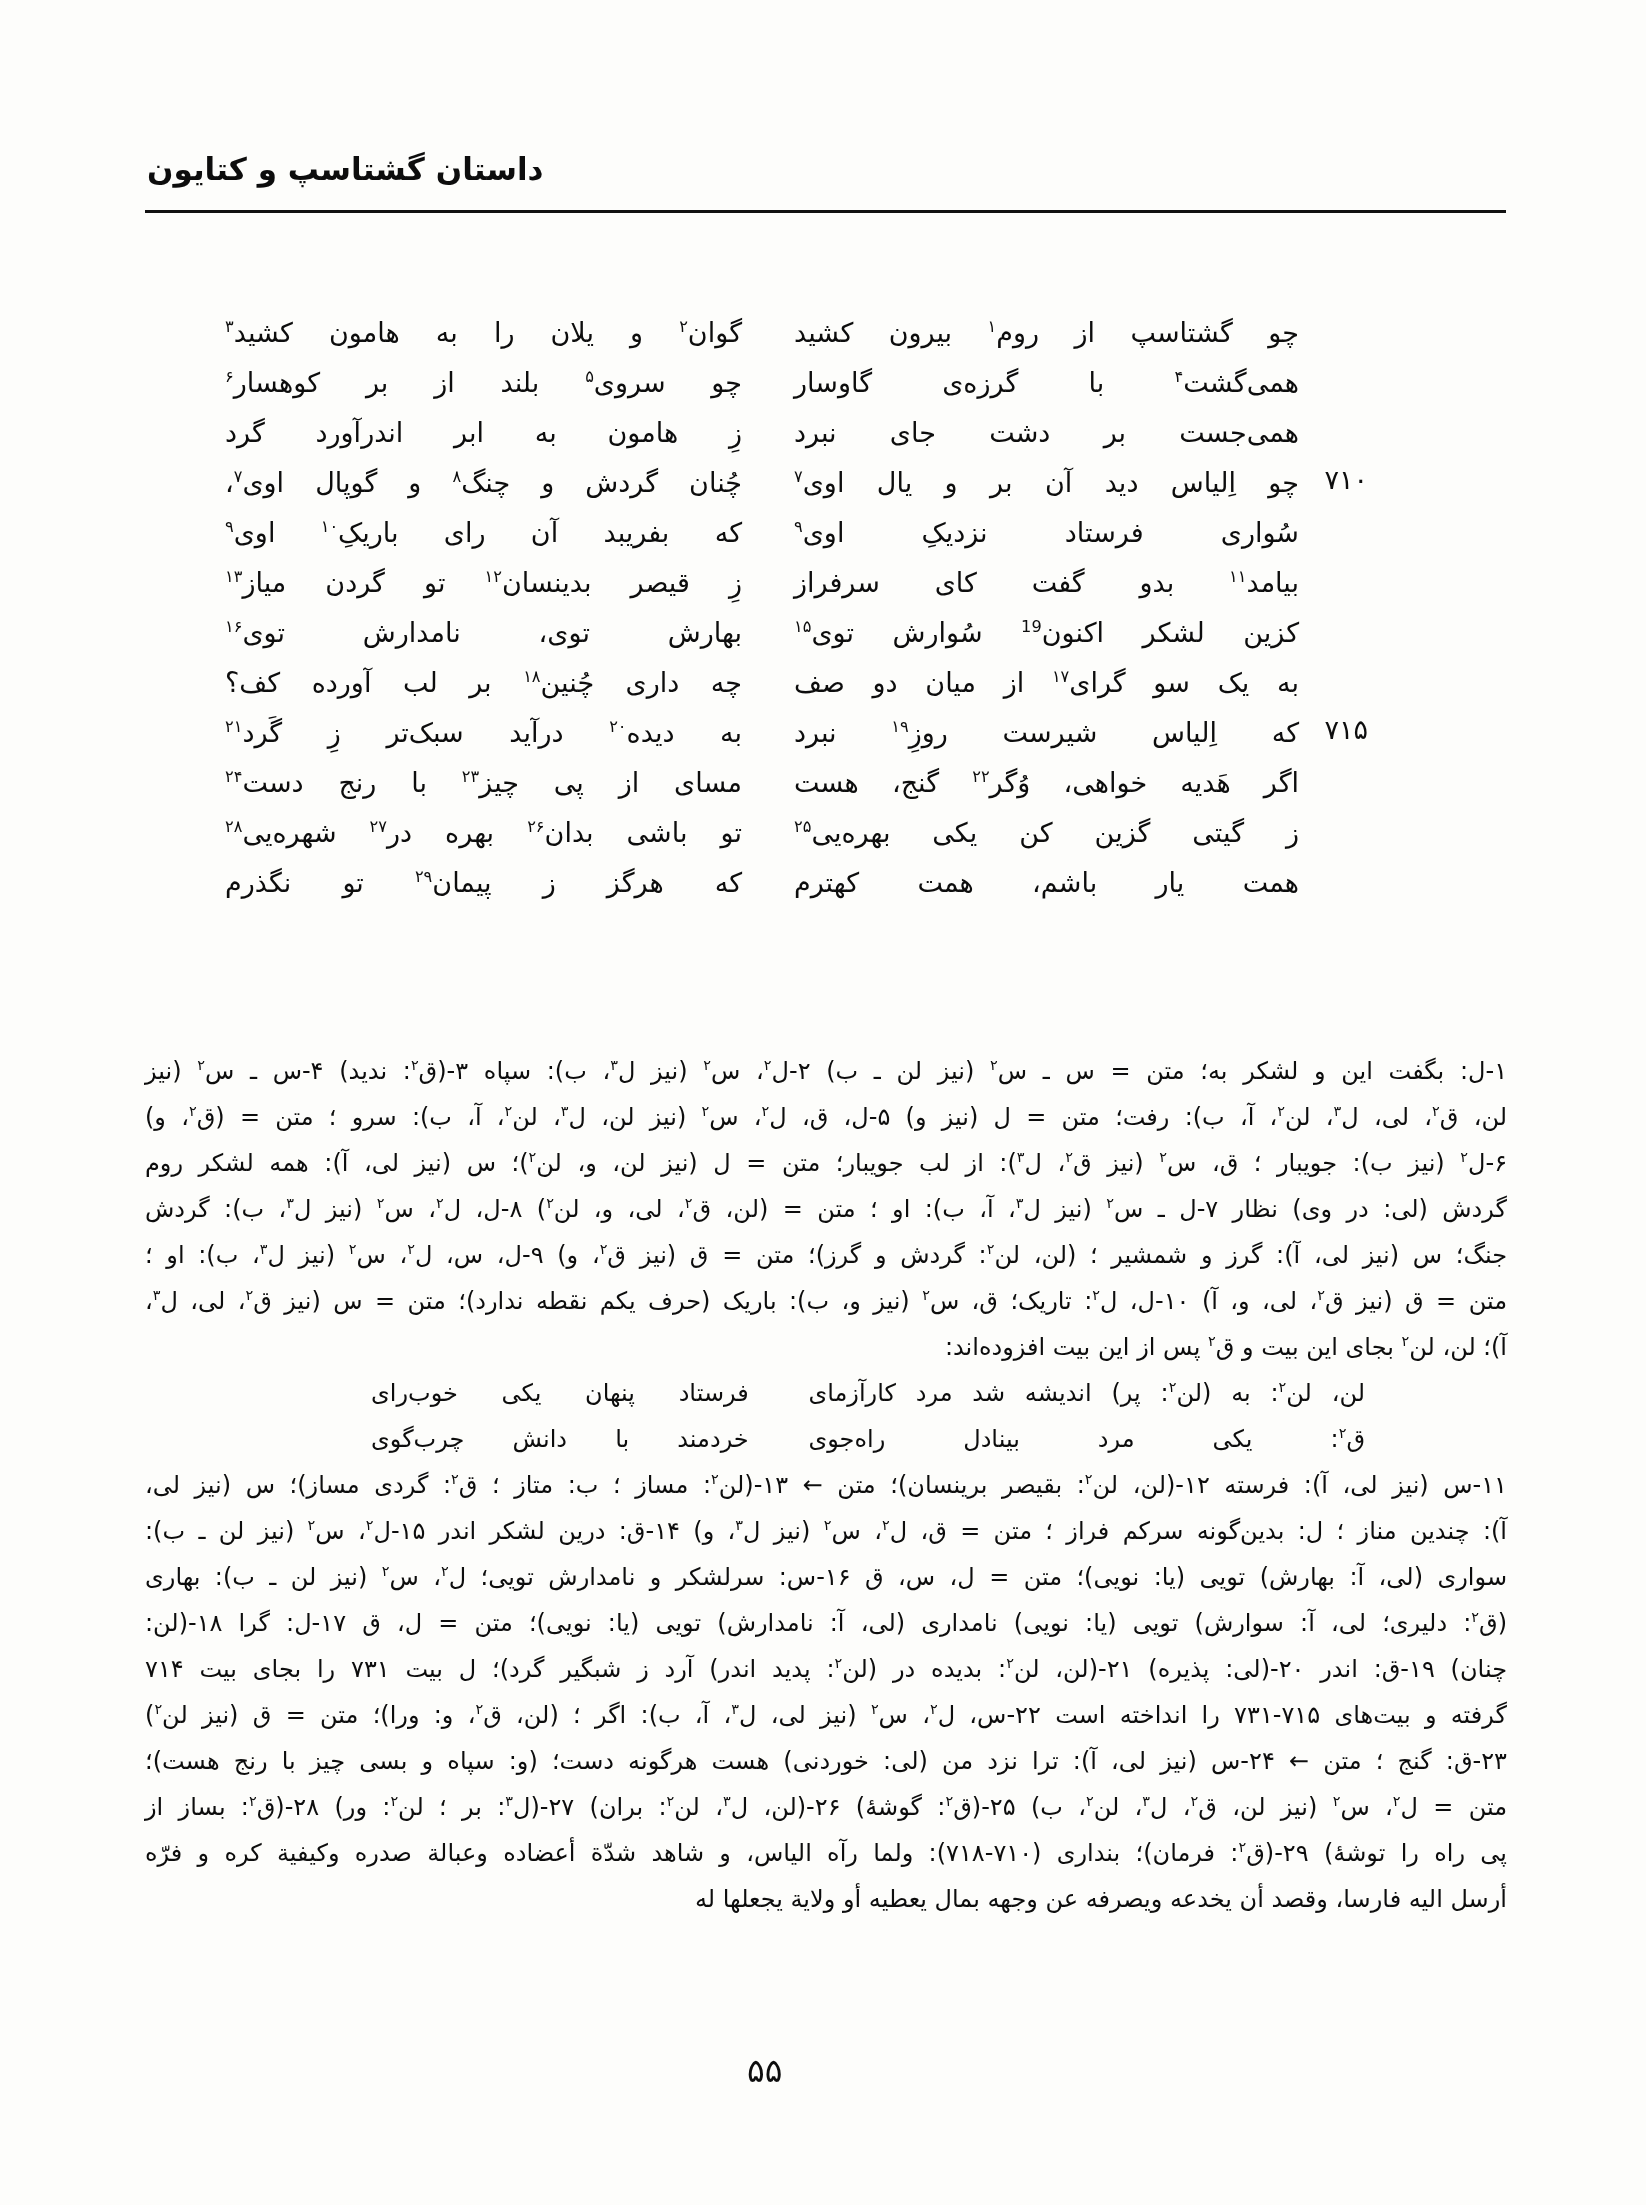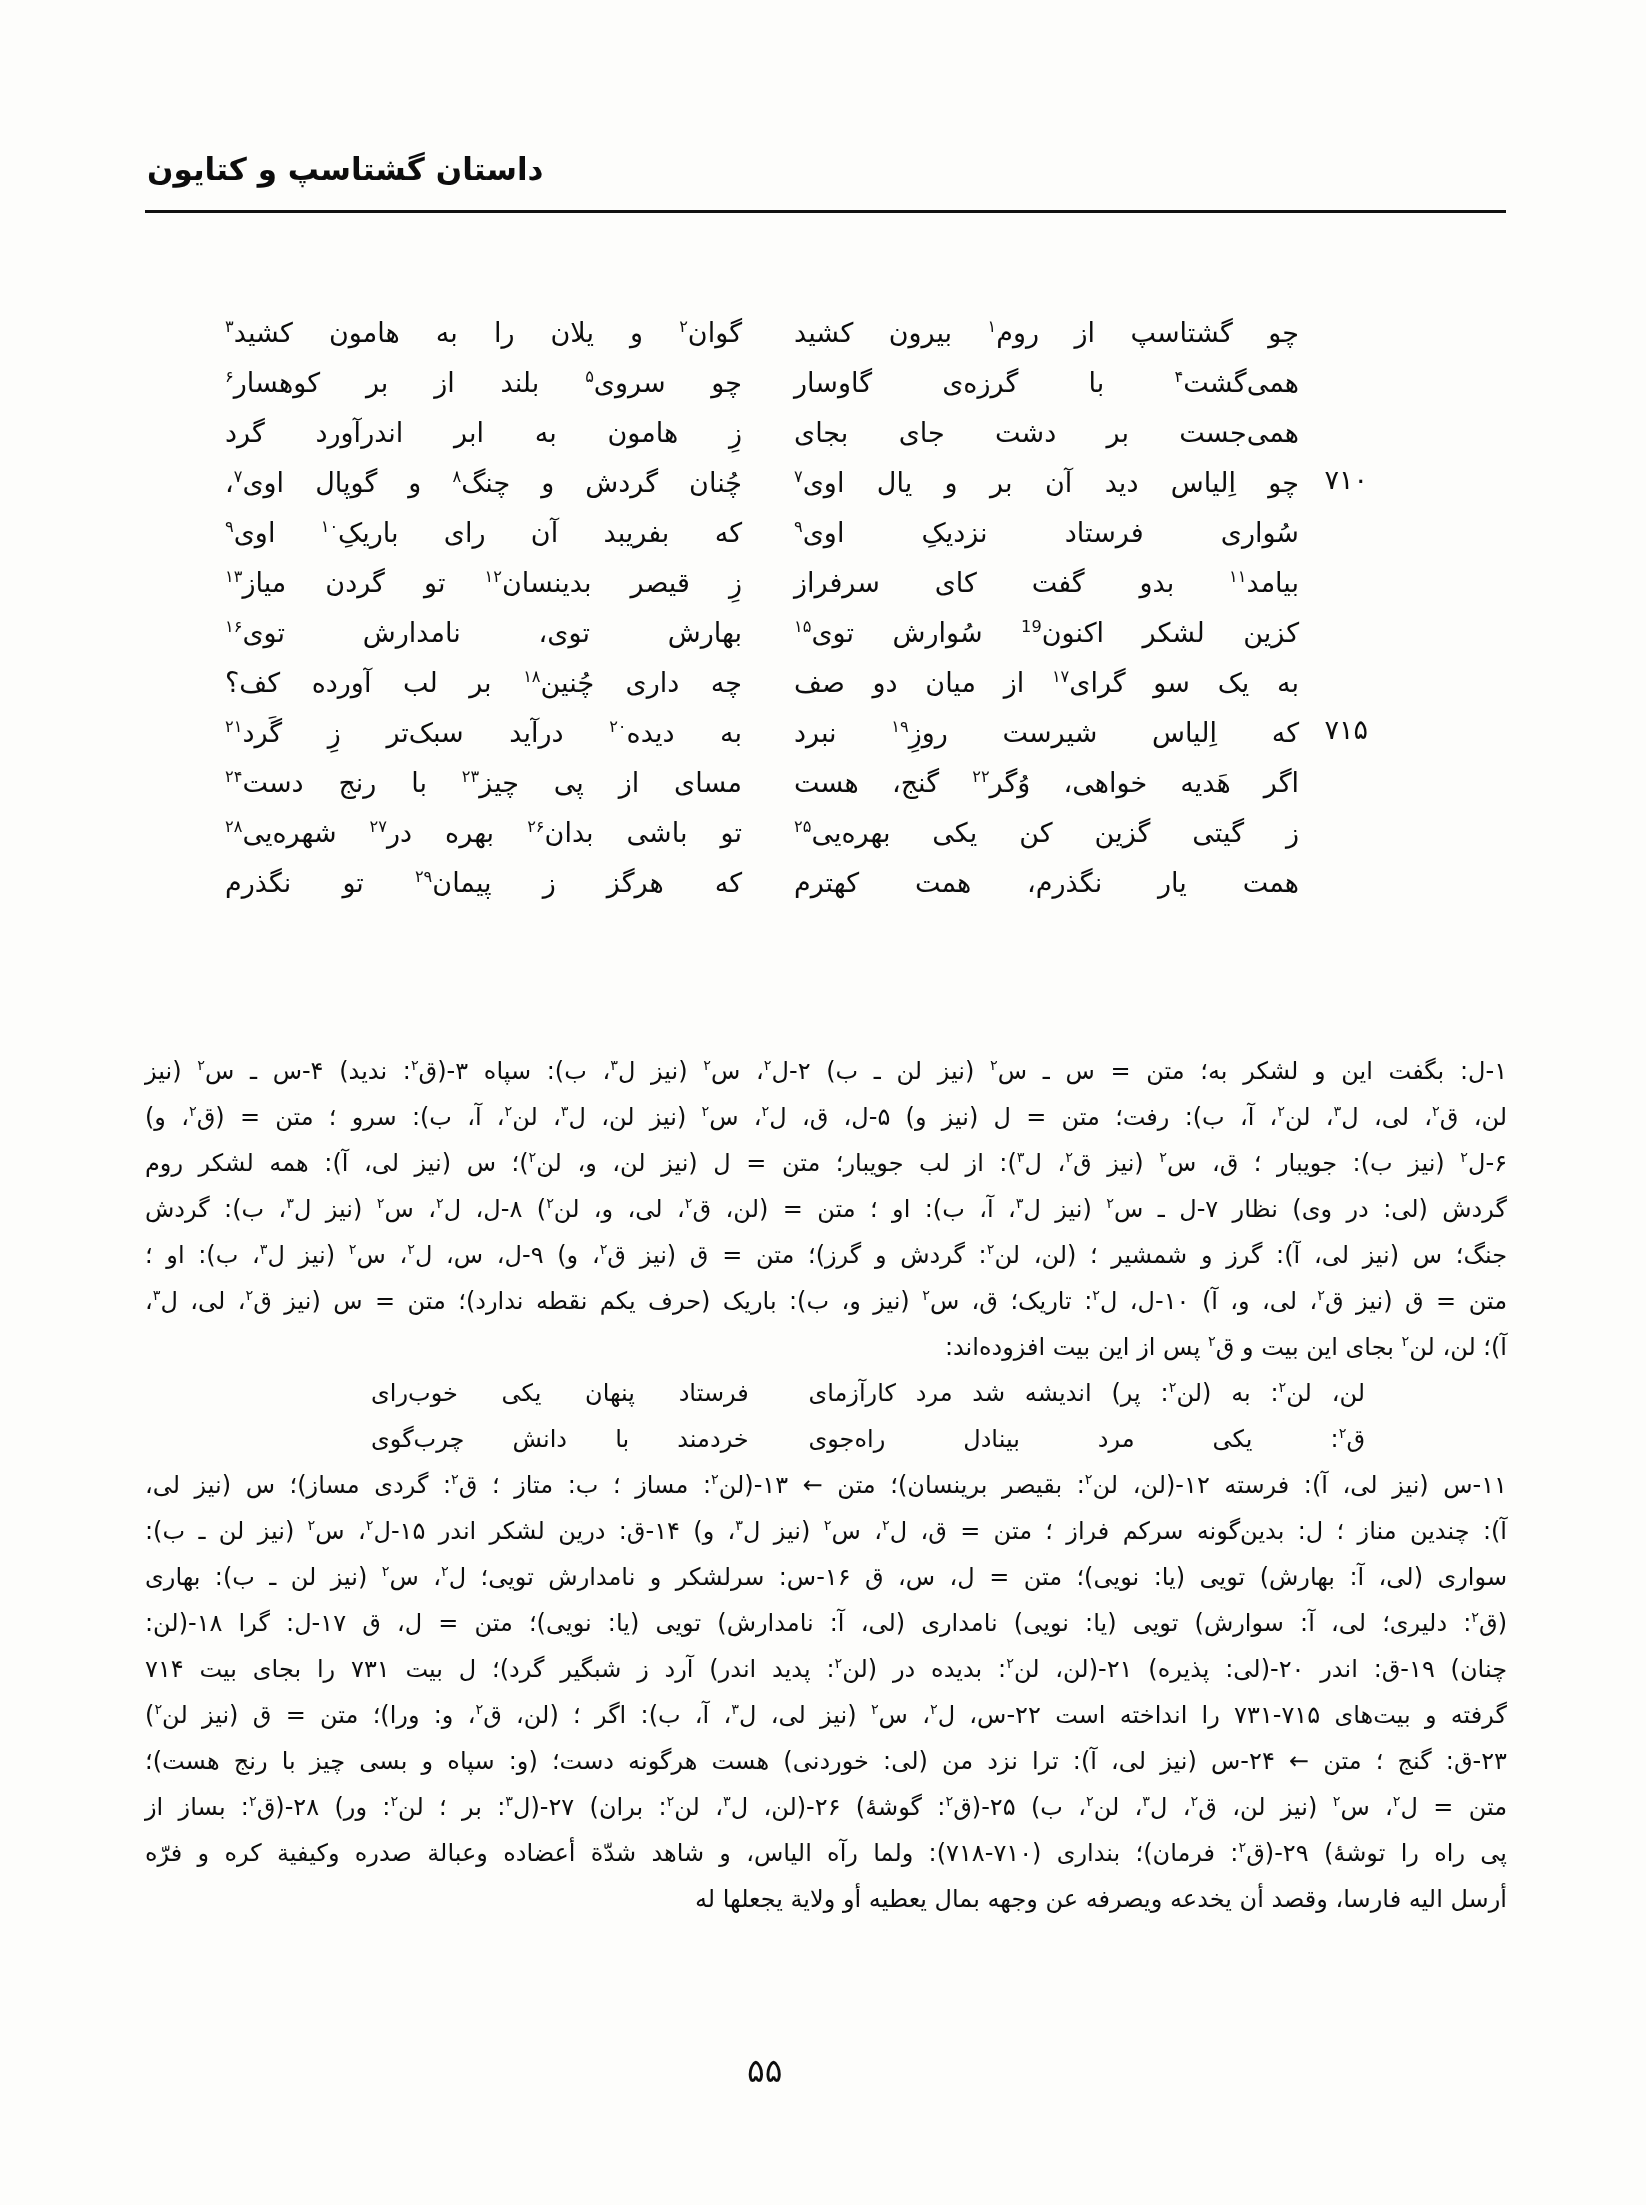--- a/index.html
+++ b/index.html
@@ -89,21 +89,21 @@
   <div class="poem">
     <div class="poem-row">
       <span class="hemistich first">چو گشتاسپ از روم<sup>۱</sup> بیرون کشید</span>
       <span class="hemistich second">گوان<sup>۲</sup> و یلان را به هامون کشید<sup>۳</sup></span>
     </div>
     <div class="poem-row">
       <span class="hemistich first">همی‌گشت<sup>۴</sup> با گرزه‌ی گاوسار</span>
       <span class="hemistich second">چو سروی<sup>۵</sup> بلند از بر کوهسار<sup>۶</sup></span>
     </div>
     <div class="poem-row">
-      <span class="hemistich first">همی‌جست بر دشت جای بجای</span>
+      <span class="hemistich first">همی‌جست بر دشت جای نبرد</span>
       <span class="hemistich second">زِ هامون به ابر اندرآورد گرد</span>
     </div>
     <div class="poem-row">
       <span class="verse-num">۷۱۰</span>
       <span class="hemistich first">چو اِلیاس دید آن بر و یال اوی<sup>۷</sup></span>
       <span class="hemistich second">چُنان گردش و چنگ<sup>۸</sup> و گوپال اوی<sup>۷</sup>،</span>
     </div>
     <div class="poem-row">
       <span class="hemistich first">سُواری فرستاد نزدیکِ اوی<sup>۹</sup></span>
       <span class="hemistich second">که بفریبد آن رای باریکِ<sup>۱۰</sup> اوی<sup>۹</sup></span>
@@ -127,21 +127,21 @@
     </div>
     <div class="poem-row">
       <span class="hemistich first">اگر هَدیه خواهی، وُگر<sup>۲۲</sup> گنج، هست</span>
       <span class="hemistich second">مسای از پی چیز<sup>۲۳</sup> با رنج دست<sup>۲۴</sup></span>
     </div>
     <div class="poem-row">
       <span class="hemistich first">ز گیتی گزین کن یکی بهره‌یی<sup>۲۵</sup></span>
       <span class="hemistich second">تو باشی بدان<sup>۲۶</sup> بهره در<sup>۲۷</sup> شهره‌یی<sup>۲۸</sup></span>
     </div>
     <div class="poem-row">
-      <span class="hemistich first">همت یار نگذرم، همت کهترم</span>
+      <span class="hemistich first">همت یار باشم، همت کهترم</span>
       <span class="hemistich second">که هرگز ز پیمان<sup>۲۹</sup> تو نگذرم</span>
     </div>
   </div>
 
   <div class="apparatus">
     <div class="app-line">۱-ل: بگفت این و لشکر به؛ متن = س ـ س<sup>۲</sup> (نیز لن ـ ب) ۲-ل<sup>۲</sup>، س<sup>۲</sup> (نیز ل<sup>۳</sup>، ب): سپاه ۳-(ق<sup>۲</sup>: ندید) ۴-س ـ س<sup>۲</sup> (نیز</div>
     <div class="app-line">لن، ق<sup>۲</sup>، لی، ل<sup>۳</sup>، لن<sup>۲</sup>، آ، ب): رفت؛ متن = ل (نیز و) ۵-ل، ق، ل<sup>۲</sup>، س<sup>۲</sup> (نیز لن، ل<sup>۳</sup>، لن<sup>۲</sup>، آ، ب): سرو ؛ متن = (ق<sup>۲</sup>، و)</div>
     <div class="app-line">۶-ل<sup>۲</sup> (نیز ب): جویبار ؛ ق، س<sup>۲</sup> (نیز ق<sup>۲</sup>، ل<sup>۳</sup>): از لب جویبار؛ متن = ل (نیز لن، و، لن<sup>۲</sup>)؛ س (نیز لی، آ): همه لشکر روم</div>
     <div class="app-line">گردش (لی: در وی) نظار ۷-ل ـ س<sup>۲</sup> (نیز ل<sup>۳</sup>، آ، ب): او ؛ متن = (لن، ق<sup>۲</sup>، لی، و، لن<sup>۲</sup>) ۸-ل، ل<sup>۲</sup>، س<sup>۲</sup> (نیز ل<sup>۳</sup>، ب): گردش</div>
     <div class="app-line">جنگ؛ س (نیز لی، آ): گرز و شمشیر ؛ (لن، لن<sup>۲</sup>: گردش و گرز)؛ متن = ق (نیز ق<sup>۲</sup>، و) ۹-ل، س، ل<sup>۲</sup>، س<sup>۲</sup> (نیز ل<sup>۳</sup>، ب): او ؛</div>

